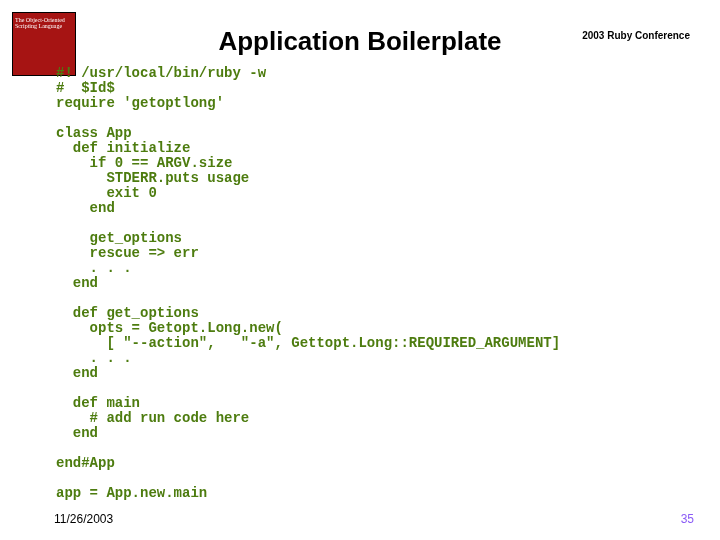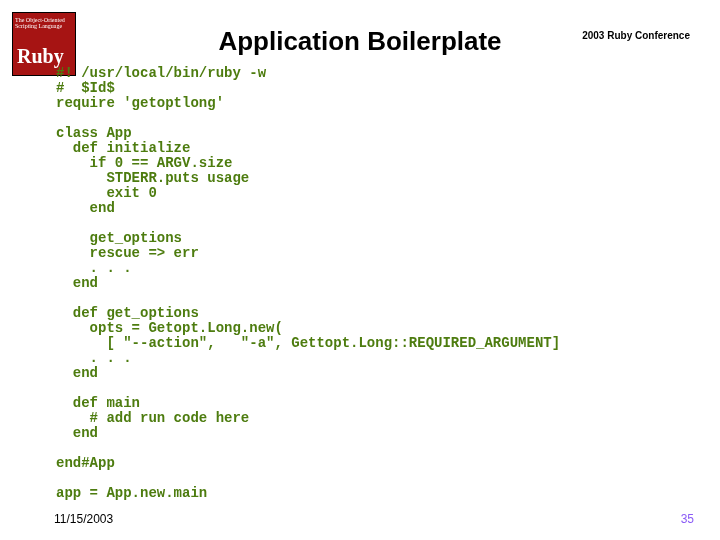--- a/index.html
+++ b/index.html
@@ -81,21 +81,20 @@
     font-size: 12px;
     color: #8b5cf6;
   }
 </style>
 </head>
 <body>
 
 <div class="logo-box">
   <div class="logo-sub">The Object-Oriented
 Scripting Language</div>
-  <div class="logo-main">Ruby</div>
 </div>
 
 <div class="title">Application Boilerplate</div>
 <div class="conf">2003 Ruby Conference</div>
 
 <pre class="code">#! /usr/local/bin/ruby -w
 #  $Id$
 require 'getoptlong'
 
 class App
@@ -117,14 +116,14 @@
   end
 
   def main
     # add run code here
   end
 
 end#App
 
 app = App.new.main</pre>
 
-<div class="footer-date">11/15/2003</div>
+<div class="footer-date">11/26/2003</div>
 <div class="footer-page">35</div>
 
 </body></html>

